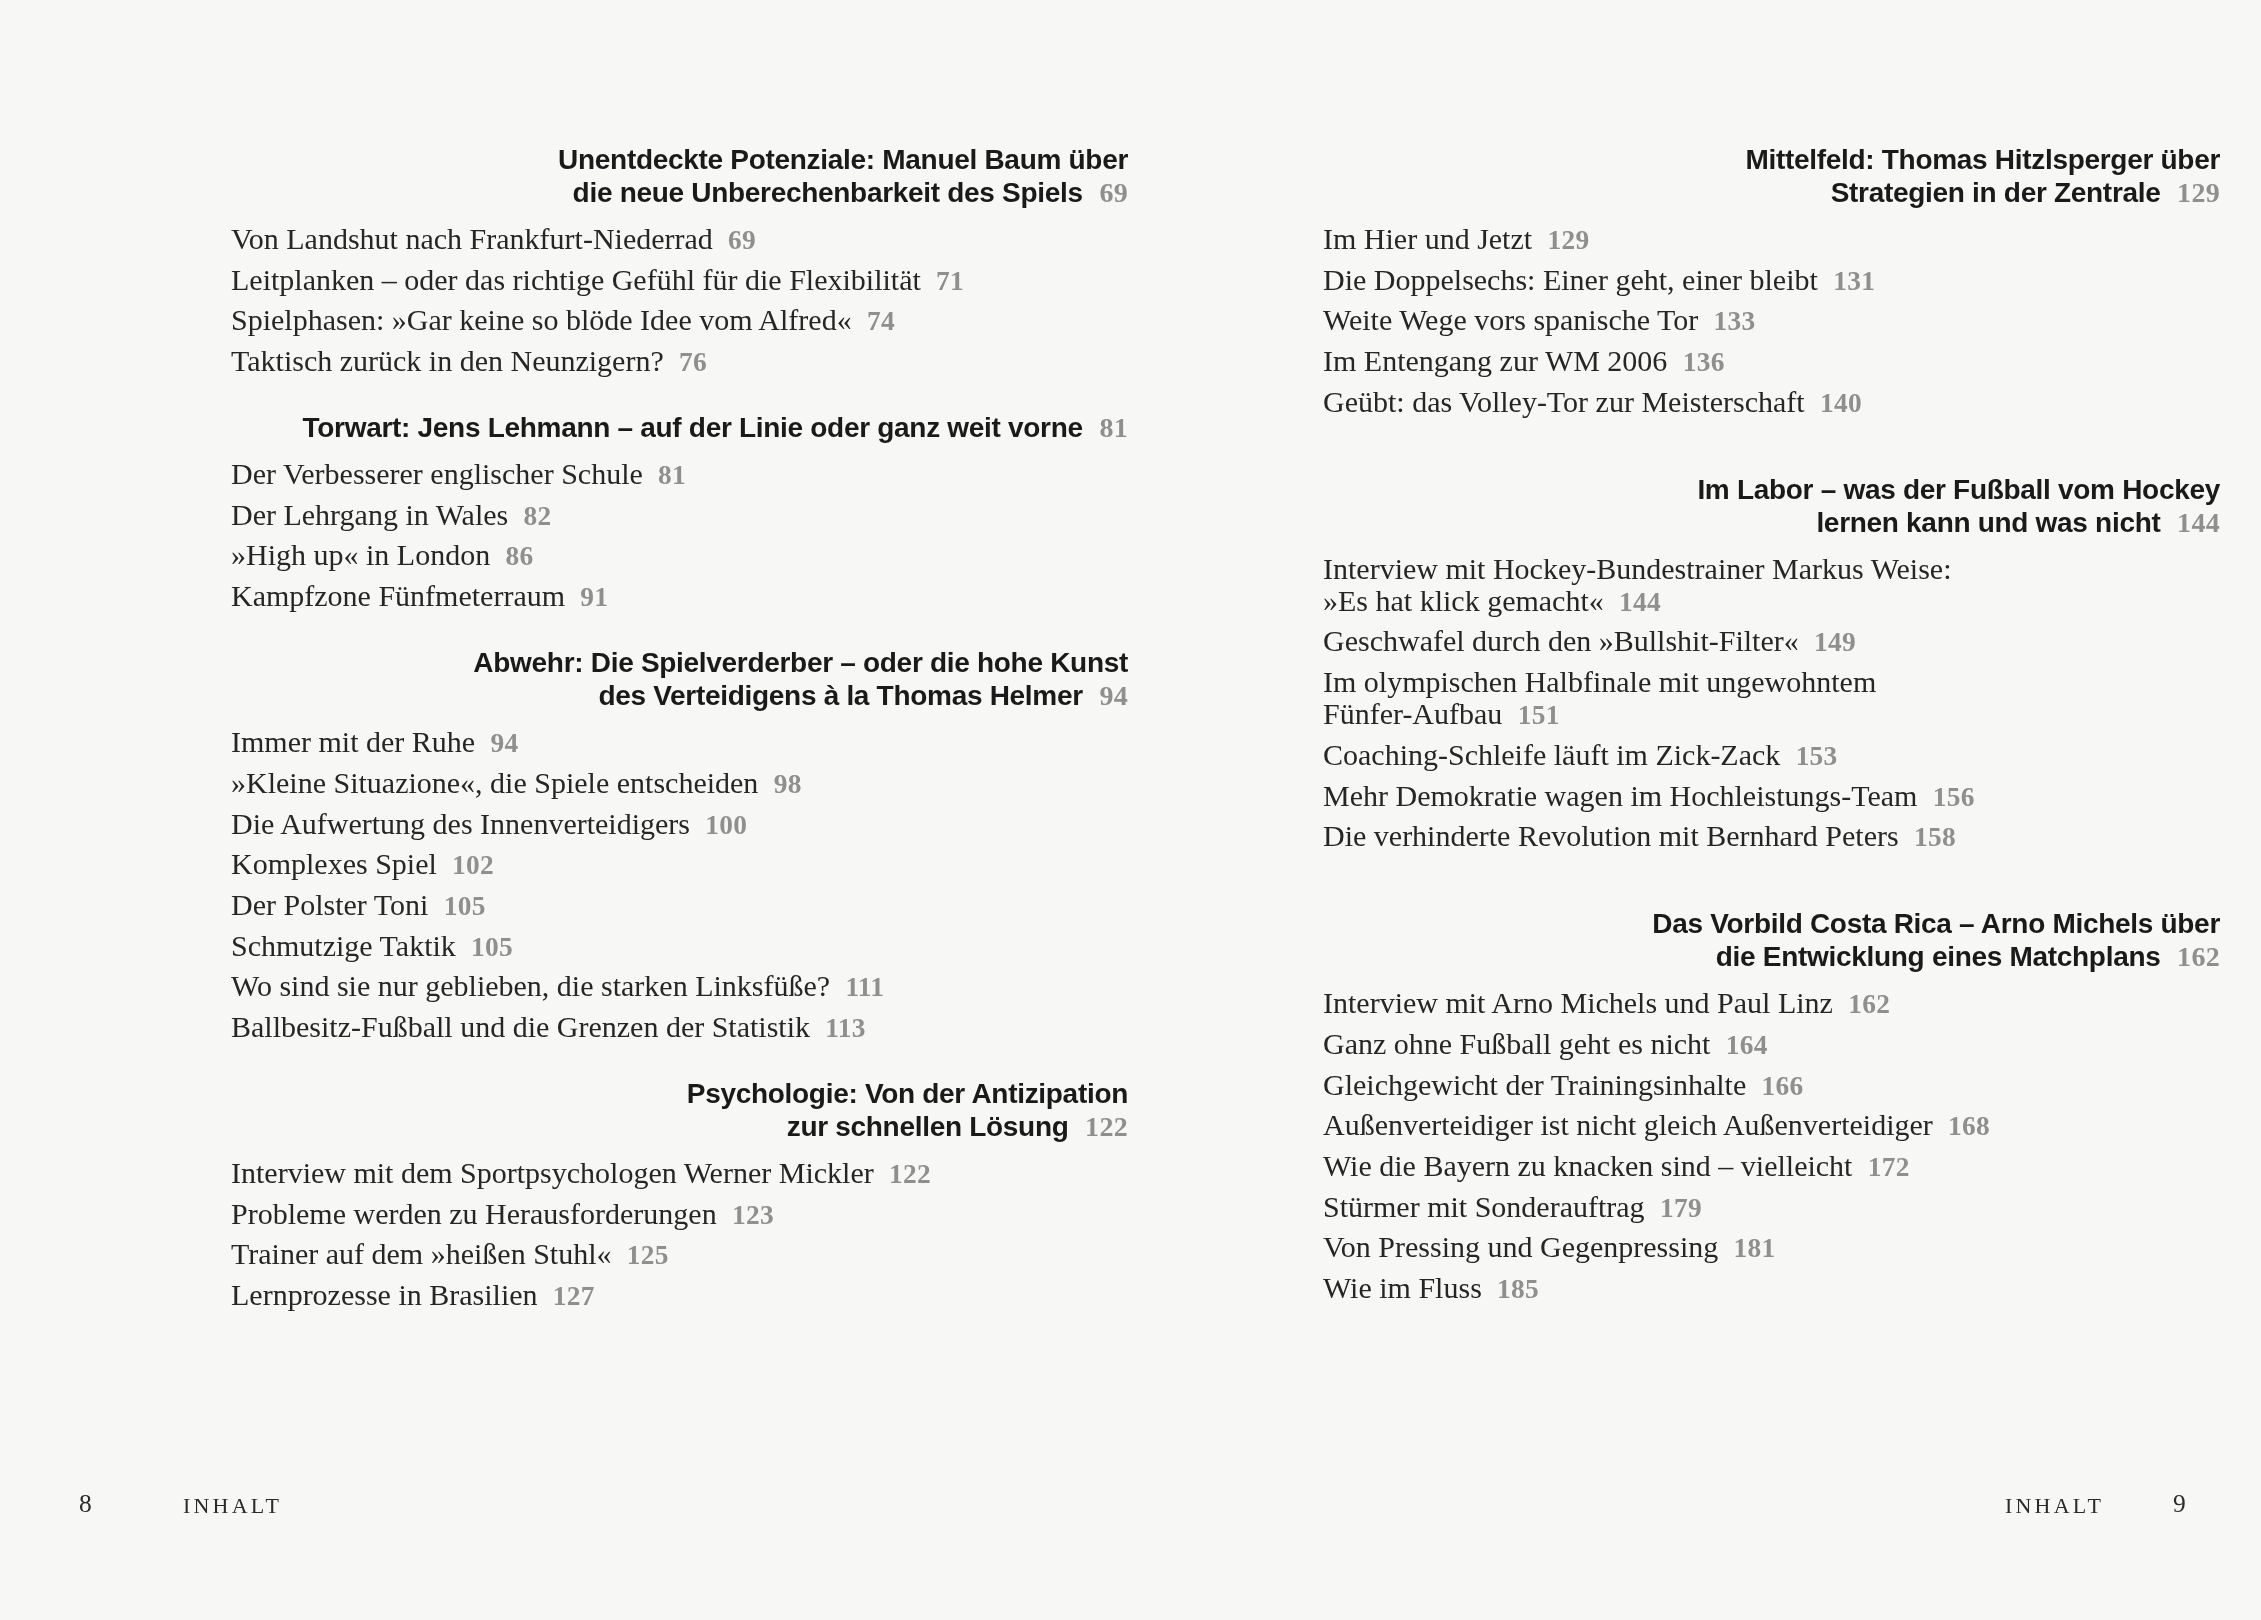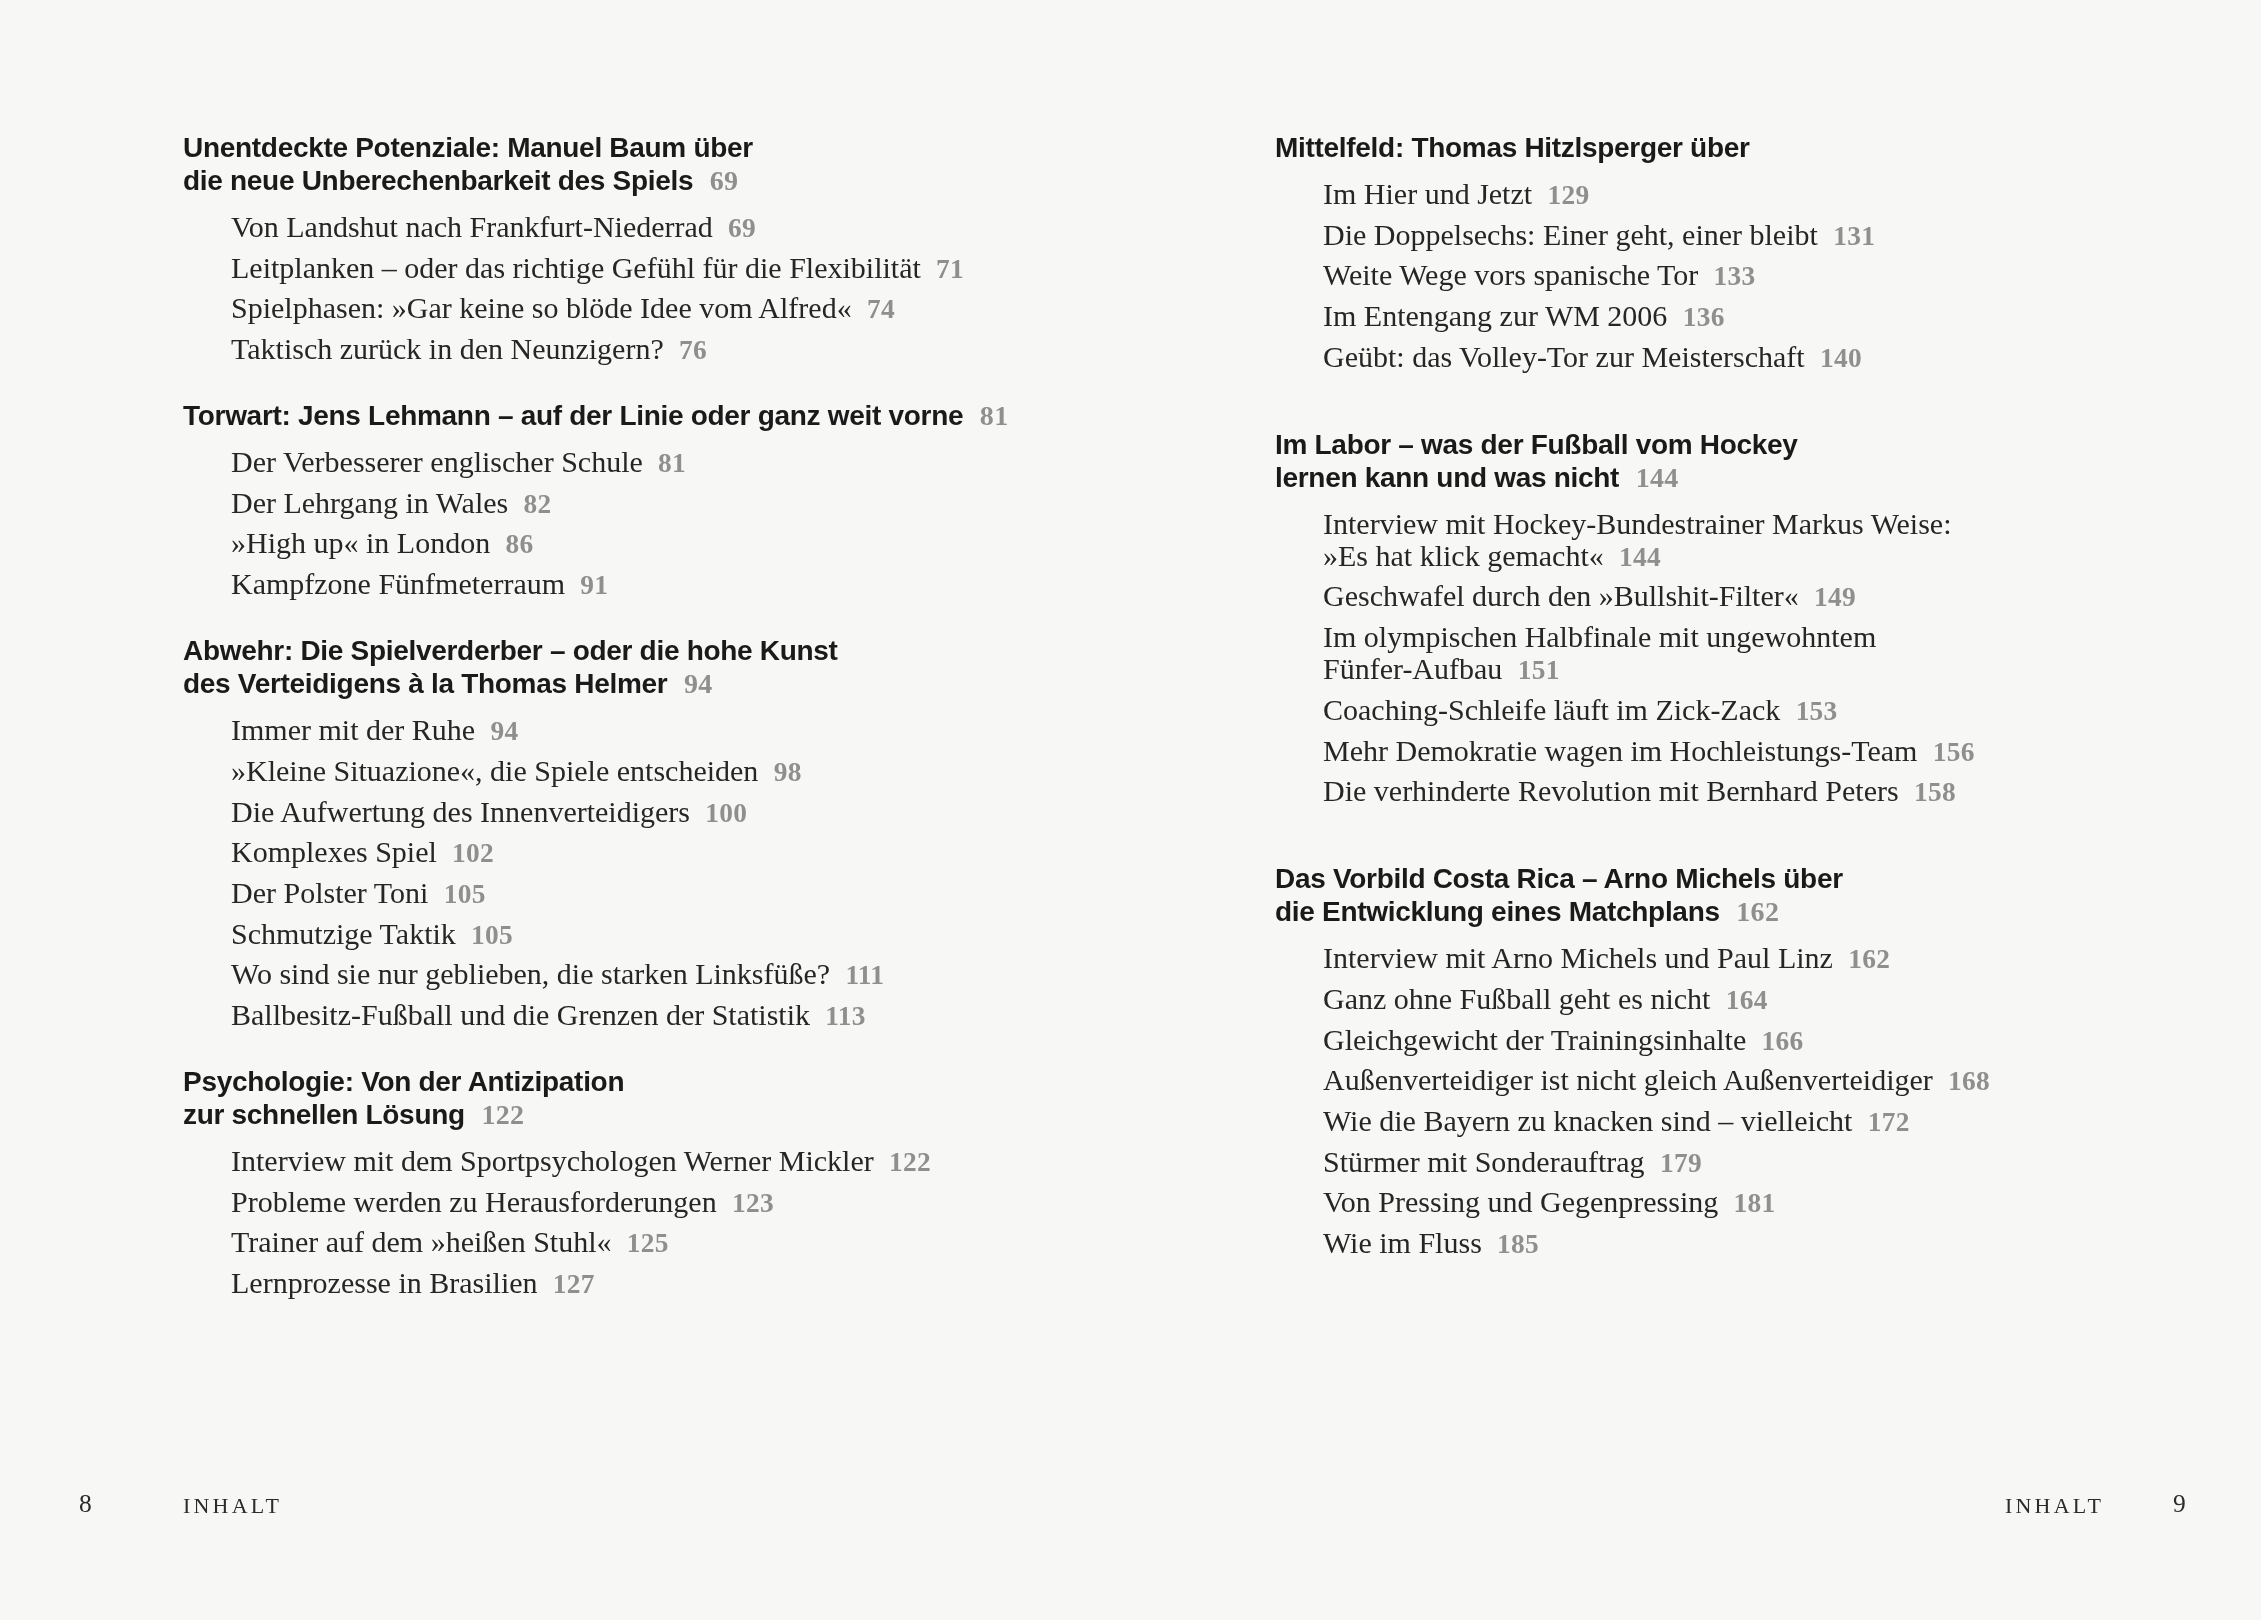--- a/index.html
+++ b/index.html
@@ -14,27 +14,28 @@
   .spread { position: relative; width: 2261px; height: 1620px; }
 
   .col { position: absolute; top: 131px; }
   .col-left  { left: 183px;  width: 957px; }
   .col-right { left: 1275px; width: 957px; }
 
   .sec { margin: 0 0 33px 0; }
   .col-right .sec { margin-bottom: 54px; }
 
   .sec-heading {
-    margin: 0;
+    margin: 12px;
     font-family: "Liberation Sans", sans-serif;
     font-weight: bold;
     font-size: 28px;
     line-height: 33px;
     letter-spacing: -0.3px;
     color: #1a1a1a;
+    text-align: right;
   }
   .h-line { display: block; white-space: nowrap; }
 
   .sec-items { margin-top: 14px; margin-left: 48px; }
 
   .item { margin: 0 0 7.7px 0; }
   .item .line {
     font-size: 30px;
     line-height: 32px;
     color: #262626;
@@ -157,20 +158,21 @@
           <div class="item">
             <div class="line">Lernprozesse in Brasilien<span class="pagenum item-num">127</span></div>
           </div>
         </div>
   </section>
 </div>
   <div class="col col-right" id="col-right">
   <section class="sec">
     <h2 class="sec-heading">
           <span class="h-line">Mittelfeld: Thomas Hitzlsperger über</span>
+          <span class="h-line">Strategien in der Zentrale<span class="pagenum h-num">129</span></span>
         </h2>
     <div class="sec-items">
           <div class="item">
             <div class="line">Im Hier und Jetzt<span class="pagenum item-num">129</span></div>
           </div>
           <div class="item">
             <div class="line">Die Doppelsechs: Einer geht, einer bleibt<span class="pagenum item-num">131</span></div>
           </div>
           <div class="item">
             <div class="line">Weite Wege vors spanische Tor<span class="pagenum item-num">133</span></div>

